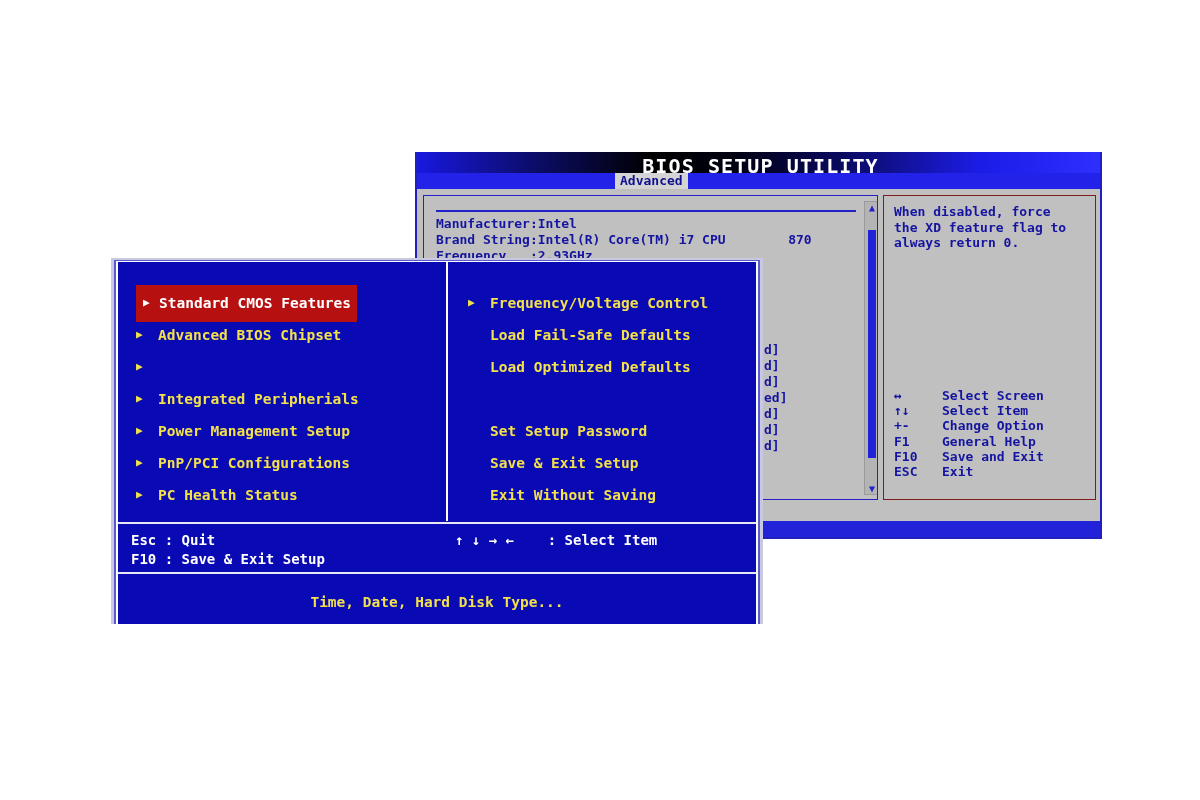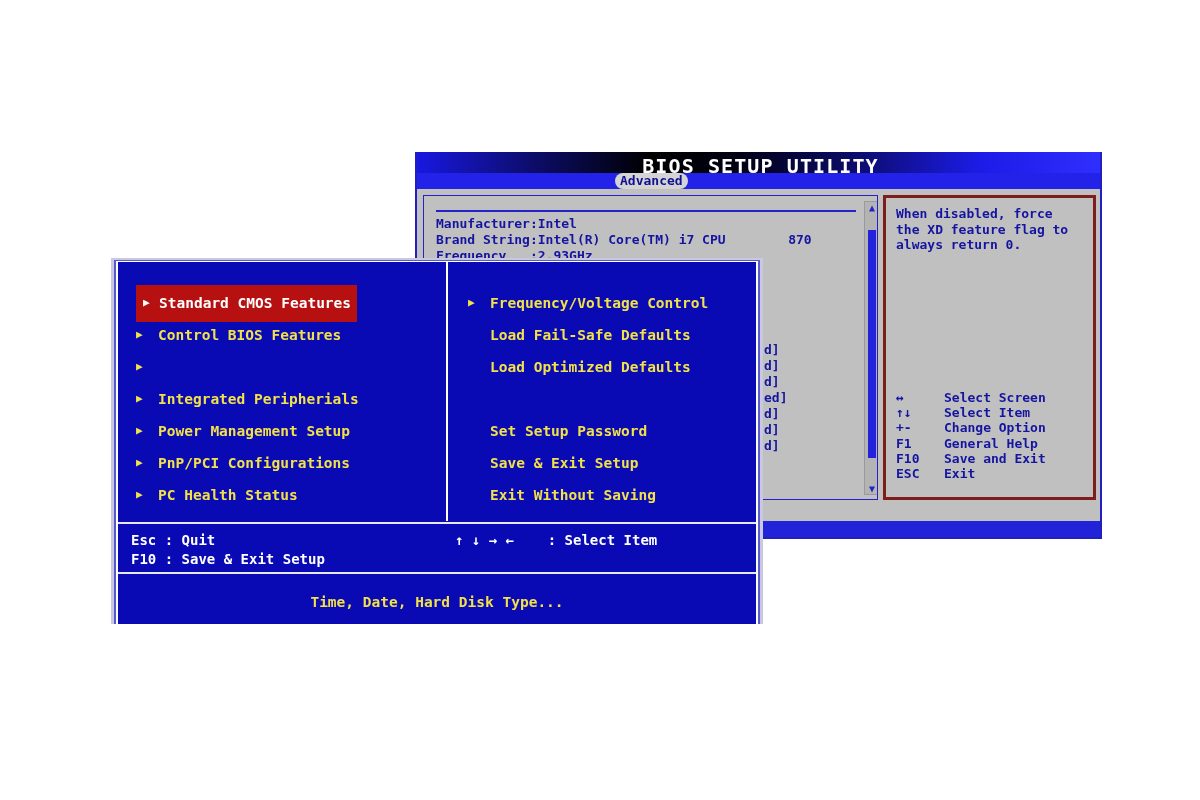--- a/index.html
+++ b/index.html
@@ -61,21 +61,20 @@
     left: 198px;
     top: 0px;
     height: 16px;
     padding: 0 5px;
     background: #d4d4d4;
     color: #101090;
     font-size: 13px;
     font-weight: bold;
     line-height: 16px;
     white-space: nowrap;
-    border-radius: 8px;
   }
   #ami-body {
     position: absolute;
     left: 0; top: 37px;
     width: 687px;
     height: 350px;
     background: #c0c0c0;
   }
   #ami-left-pane {
     position: absolute;
@@ -129,21 +128,21 @@
     top: 28px;
     width: 8px;
     height: 228px;
     background: #2222d8;
   }
   #ami-right-pane {
     position: absolute;
     left: 466px; top: 6px;
     width: 213px;
     height: 305px;
-    border: 3px solid #7f1d1d;
+    border: 1px solid #7f1d1d;
     box-sizing: border-box;
     background: #c0c0c0;
     padding: 8px 0 0 10px;
   }
   .ami-help-text {
     color: #1414a0;
     font-size: 13px;
     font-weight: bold;
     line-height: 15.5px;
     white-space: pre-line;
@@ -420,21 +419,21 @@
     <div id="award-menu-area">
       <div id="award-col-divider"></div>
 
       <div class="award-col" id="award-col-left">
         <div class="award-item selected">
           <span class="award-arrow">▶</span>
           <span class="award-label">Standard CMOS Features</span>
         </div>
         <div class="award-item">
           <span class="award-arrow">▶</span>
-          <span class="award-label">Control BIOS Features</span>
+          <span class="award-label">Advanced BIOS Chipset</span>
         </div>
         <div class="award-item">
           <span class="award-arrow">▶</span>
         </div>
         <div class="award-item">
           <span class="award-arrow">▶</span>
           <span class="award-label">Integrated Peripherials</span>
         </div>
         <div class="award-item">
           <span class="award-arrow">▶</span>

